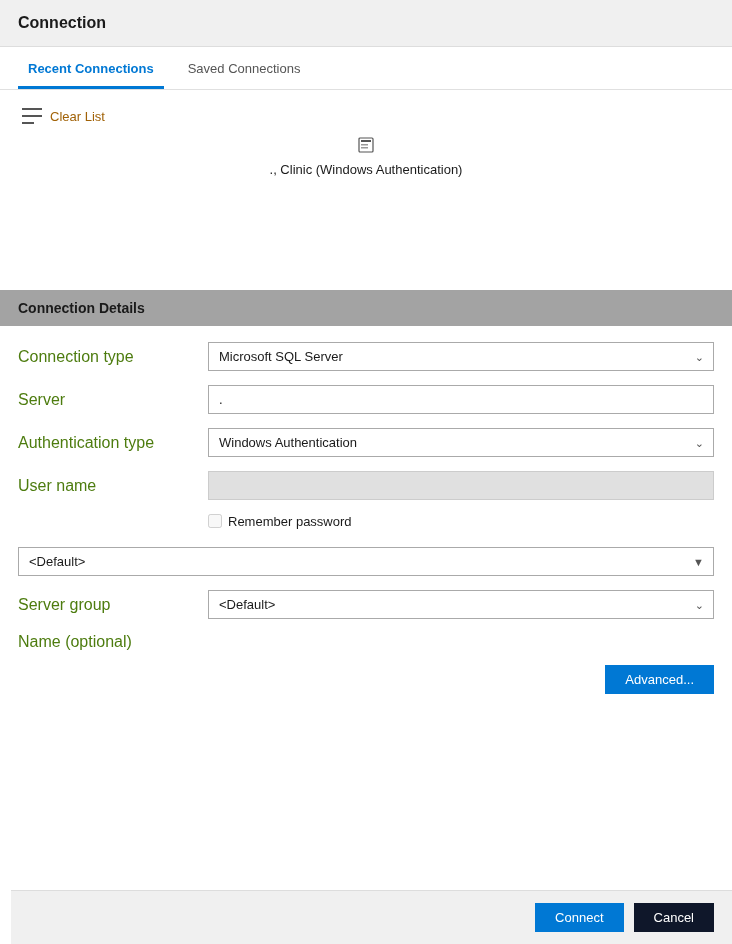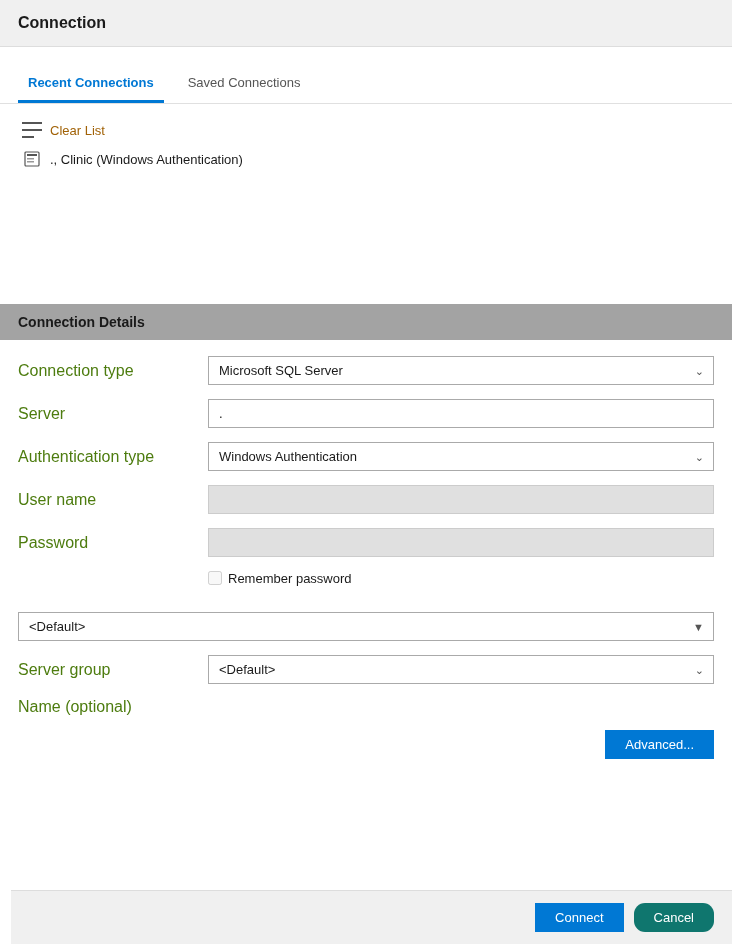--- a/index.html
+++ b/index.html
@@ -23,21 +23,21 @@
     .tabs-bar {
       display: flex;
       align-items: flex-end;
       padding: 0 18px;
       background: #fff;
       border-bottom: 1px solid #e0e0e0;
       gap: 0;
     }
 
     .tab {
-      padding: 28px 10px 10px 10px;
+      padding: 14px 10px 10px 10px;
       cursor: pointer;
       font-size: 13px;
       color: #555;
       border-bottom: 3px solid transparent;
       margin-right: 14px;
       text-align: center;
     }
 
     .tab.active {
       color: #0078d4;
@@ -79,20 +79,21 @@
       width: 60%;
     }
 
     .connection-item {
       display: flex;
       align-items: center;
       gap: 8px;
       padding: 6px 4px;
       cursor: pointer;
       font-size: 13px;
+      flex-direction: column;
     }
 
     .db-icon {
       width: 20px;
       height: 18px;
       flex-shrink: 0;
       display: flex;
       align-items: center;
       justify-content: center;
     }
@@ -163,21 +164,21 @@
       background: #e0e0e0;
       border: 1px solid #ccc;
       padding: 6px 10px;
       width: 100%;
       font-size: 13px;
     }
 
     .checkbox-row {
       display: flex;
       align-items: flex-start;
-      margin-bottom: 26px;
+      margin-bottom: 18px;
       padding-left: 190px;
       gap: 6px;
     }
 
     .checkbox-row input[type="checkbox"] {
       width: 14px;
       height: 14px;
       accent-color: #0078d4;
     }
 
@@ -208,23 +209,22 @@
       justify-content: flex-end;
       gap: 10px;
       border-top: 1px solid #ddd;
       position: absolute;
       bottom: 0;
       left: 11px;
       right: 0;
     }
 
     .btn-cancel {
-      background: #0f766e;
+      background: #0f172a;
       color: #fff;
-      border-radius: 11px;
     }
   </style>
 </head>
 <body>
 
 <div style="position:relative; min-height:944px;">
 
   <div class="dialog-title">Connection</div>
 
   <div class="tabs-bar">
@@ -291,26 +291,20 @@
       </div>
     </div>
 
     <div class="form-row">
       <div class="form-label">User name</div>
       <div class="form-control">
         <div class="disabled-input">&nbsp;</div>
       </div>
     </div>
 
-    <div class="form-row">
-      <div class="form-label">Password</div>
-      <div class="form-control">
-        <div class="disabled-input">&nbsp;</div>
-      </div>
-    </div>
 
     <div class="checkbox-row">
       <input type="checkbox" disabled="" style="">
       <label>Remember password</label>
     </div>
 
     <div class="form-row">
       <div class="form-control">
         <div class="select-wrapper">
           <select>

